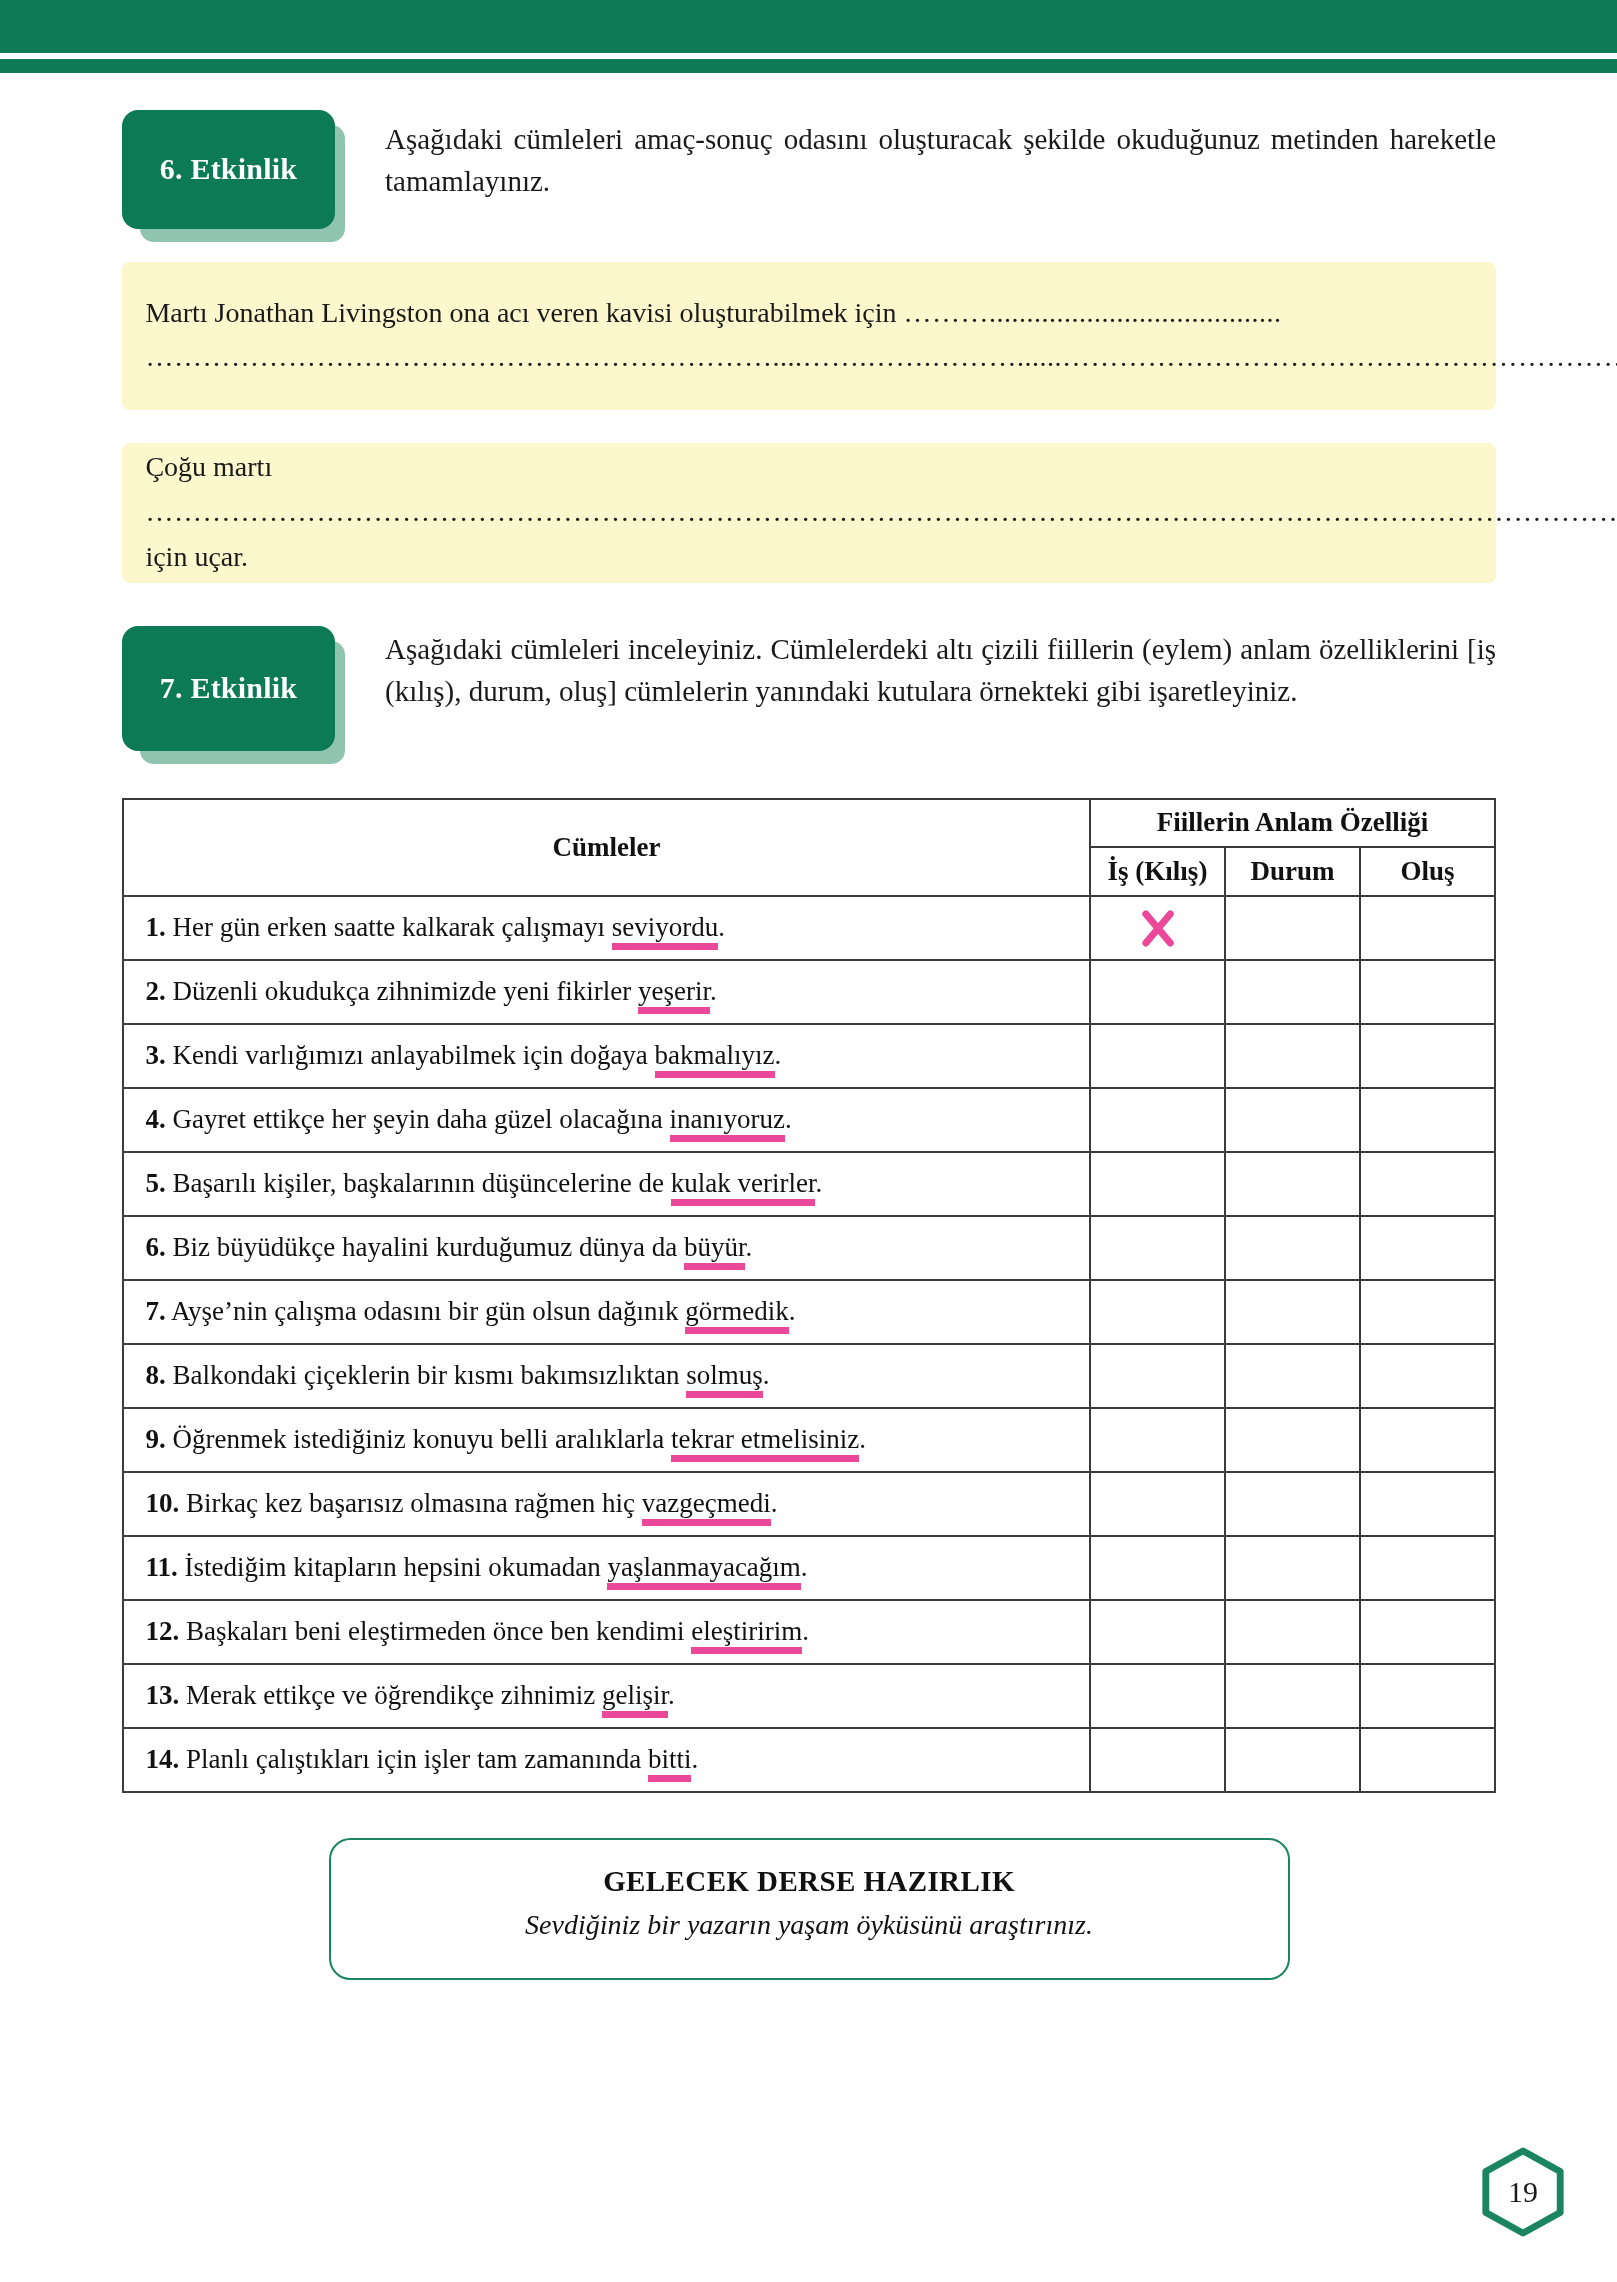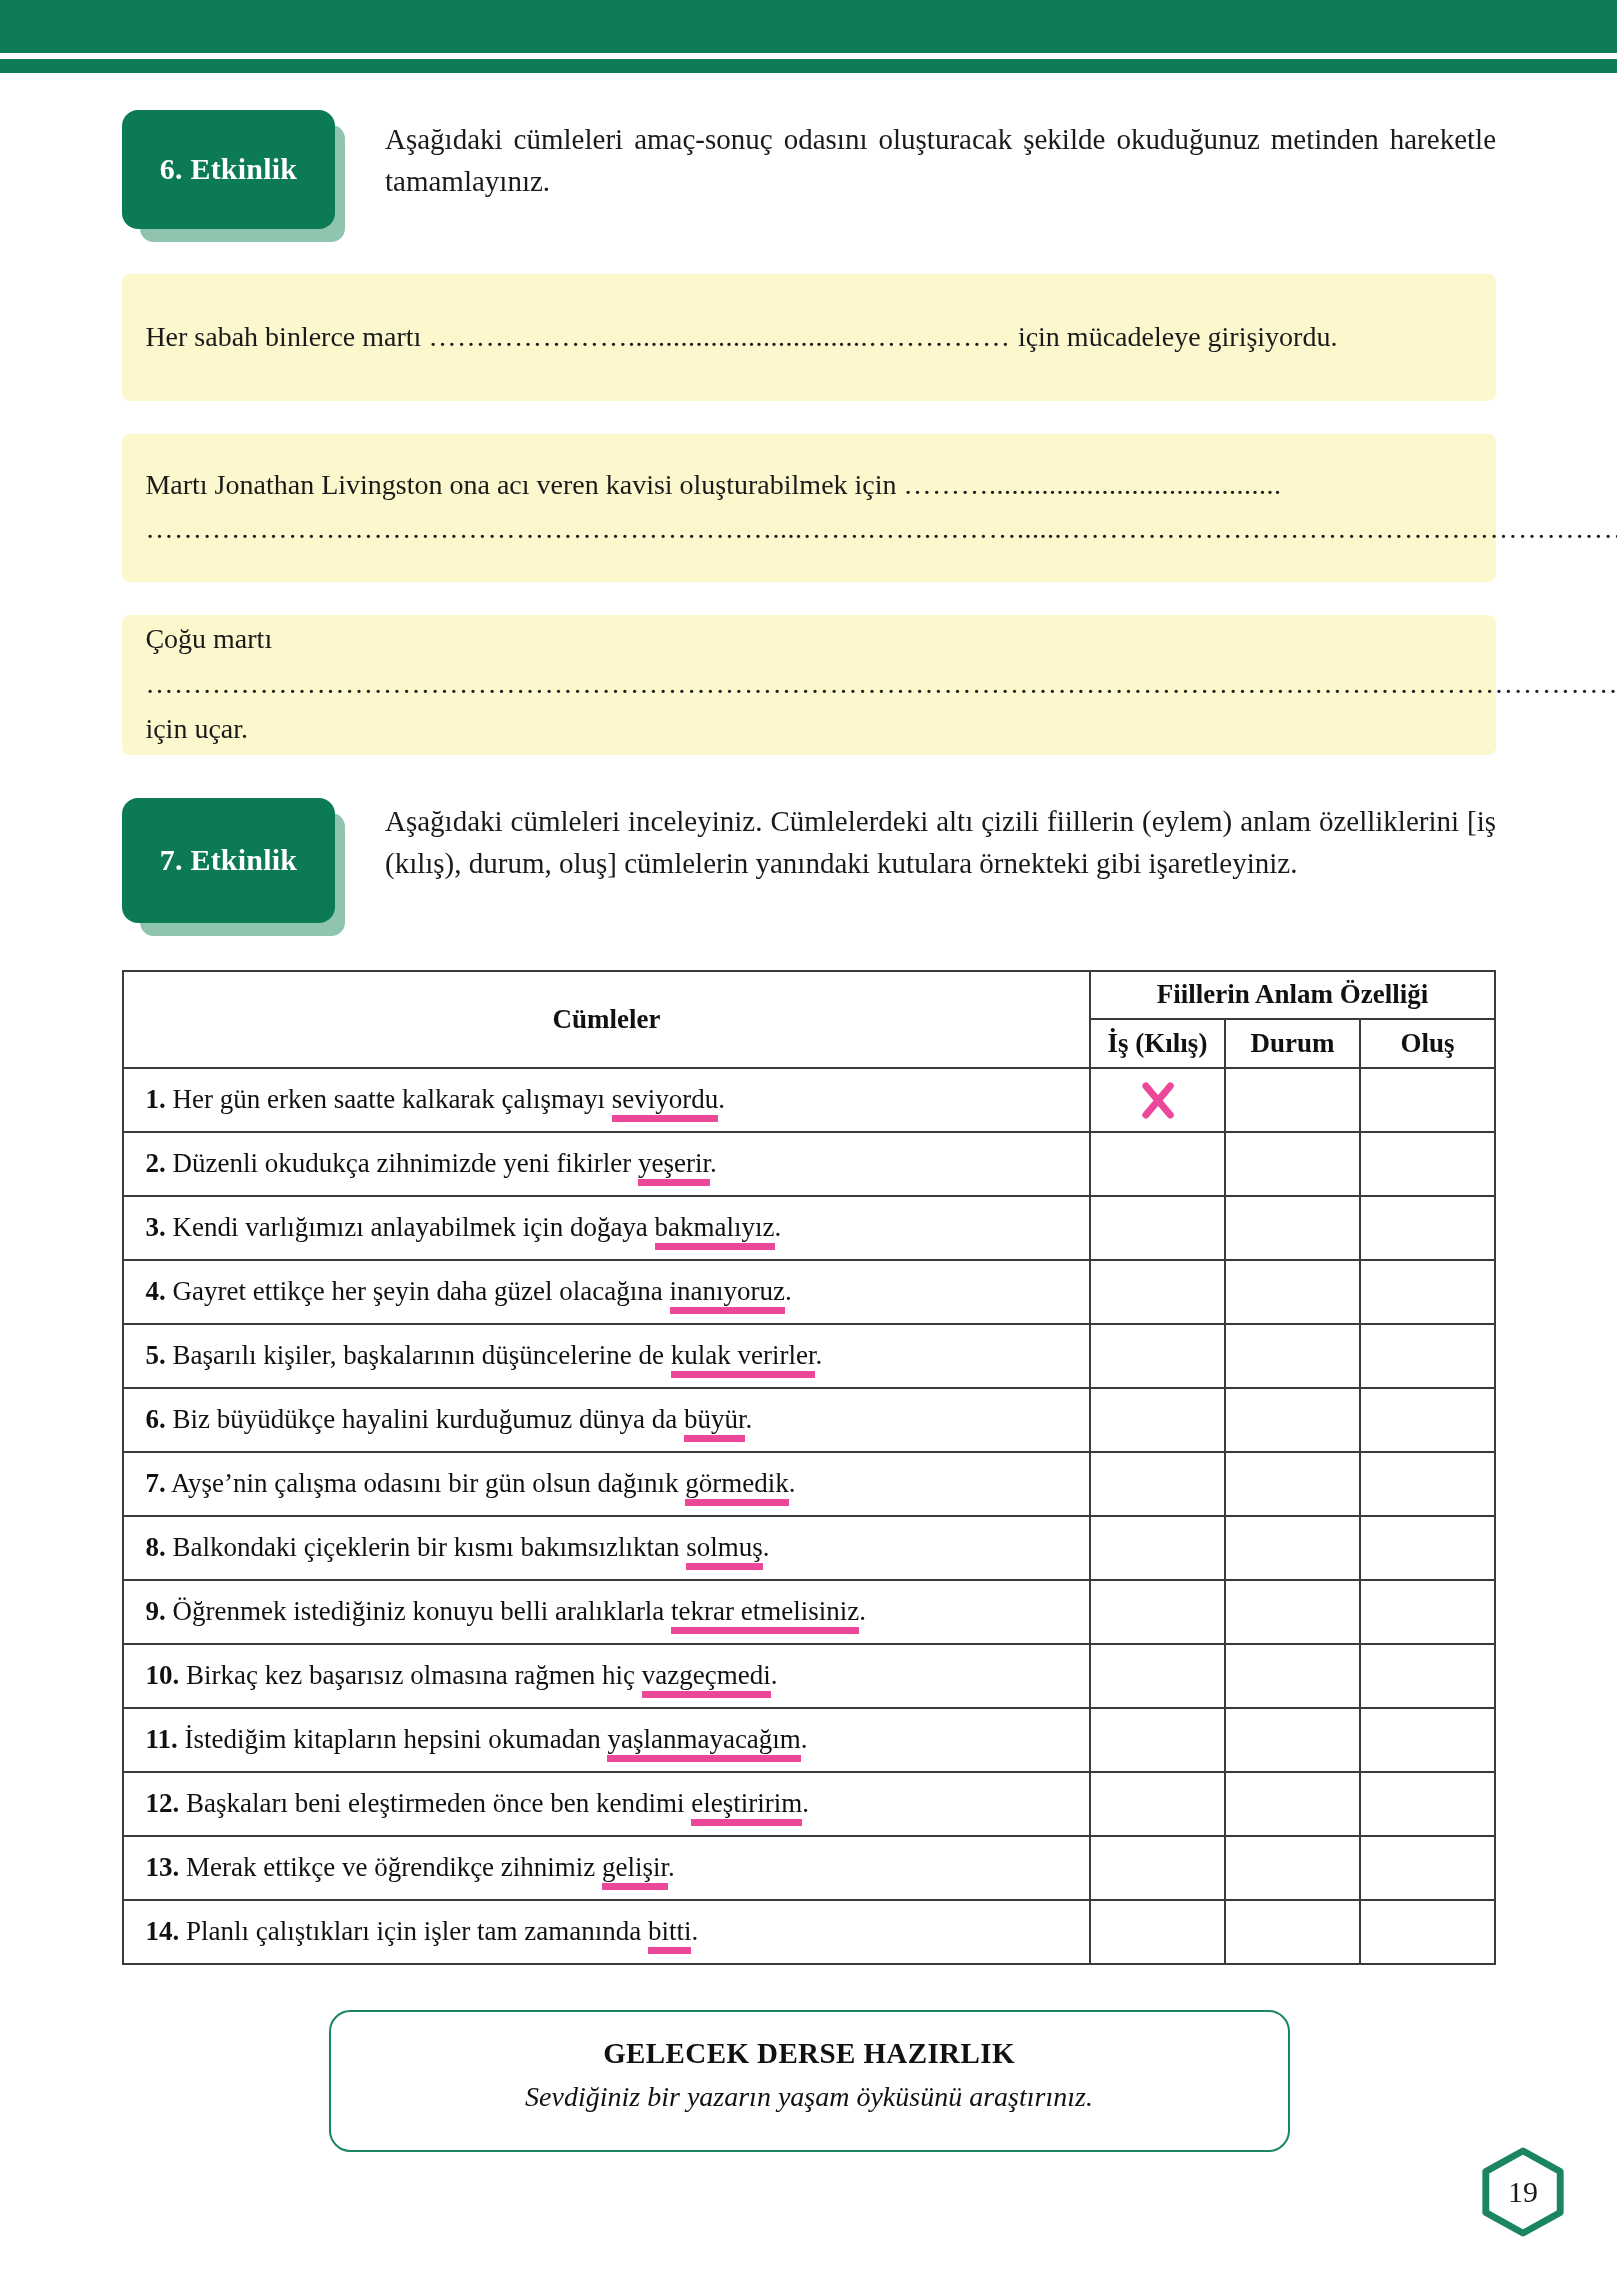--- a/index.html
+++ b/index.html
@@ -216,25 +216,20 @@
   <div class="activity">
     <div class="badge-holder">
       <div class="badge-shadow"></div>
       <div class="badge">
         <span>6. Etkinlik</span>
       </div>
     </div>
     <div class="activity-text">Aşağıdaki  cümleleri amaç-sonuç odasını oluşturacak şekilde okuduğunuz metinden hareketle tamamlayınız.</div>
   </div>
 
-  <div class="ybox b1">
-    <div>
-      <span>Her sabah binlerce martı </span><span class="dots">…………………................................…………… </span><span>için mücadeleye girişiyordu.</span>
-    </div>
-  </div>
 
   <div class="ybox b2">
     <div>
       <span>Martı Jonathan Livingston ona acı veren kavisi oluşturabilmek için </span><span class="dots">……….......................................</span>
     </div>
     <div class="dots">…………………………………………………………....…….…….………......…………………………………………………….…</div>
   </div>
 
   <div class="ybox b3">
     <div>

